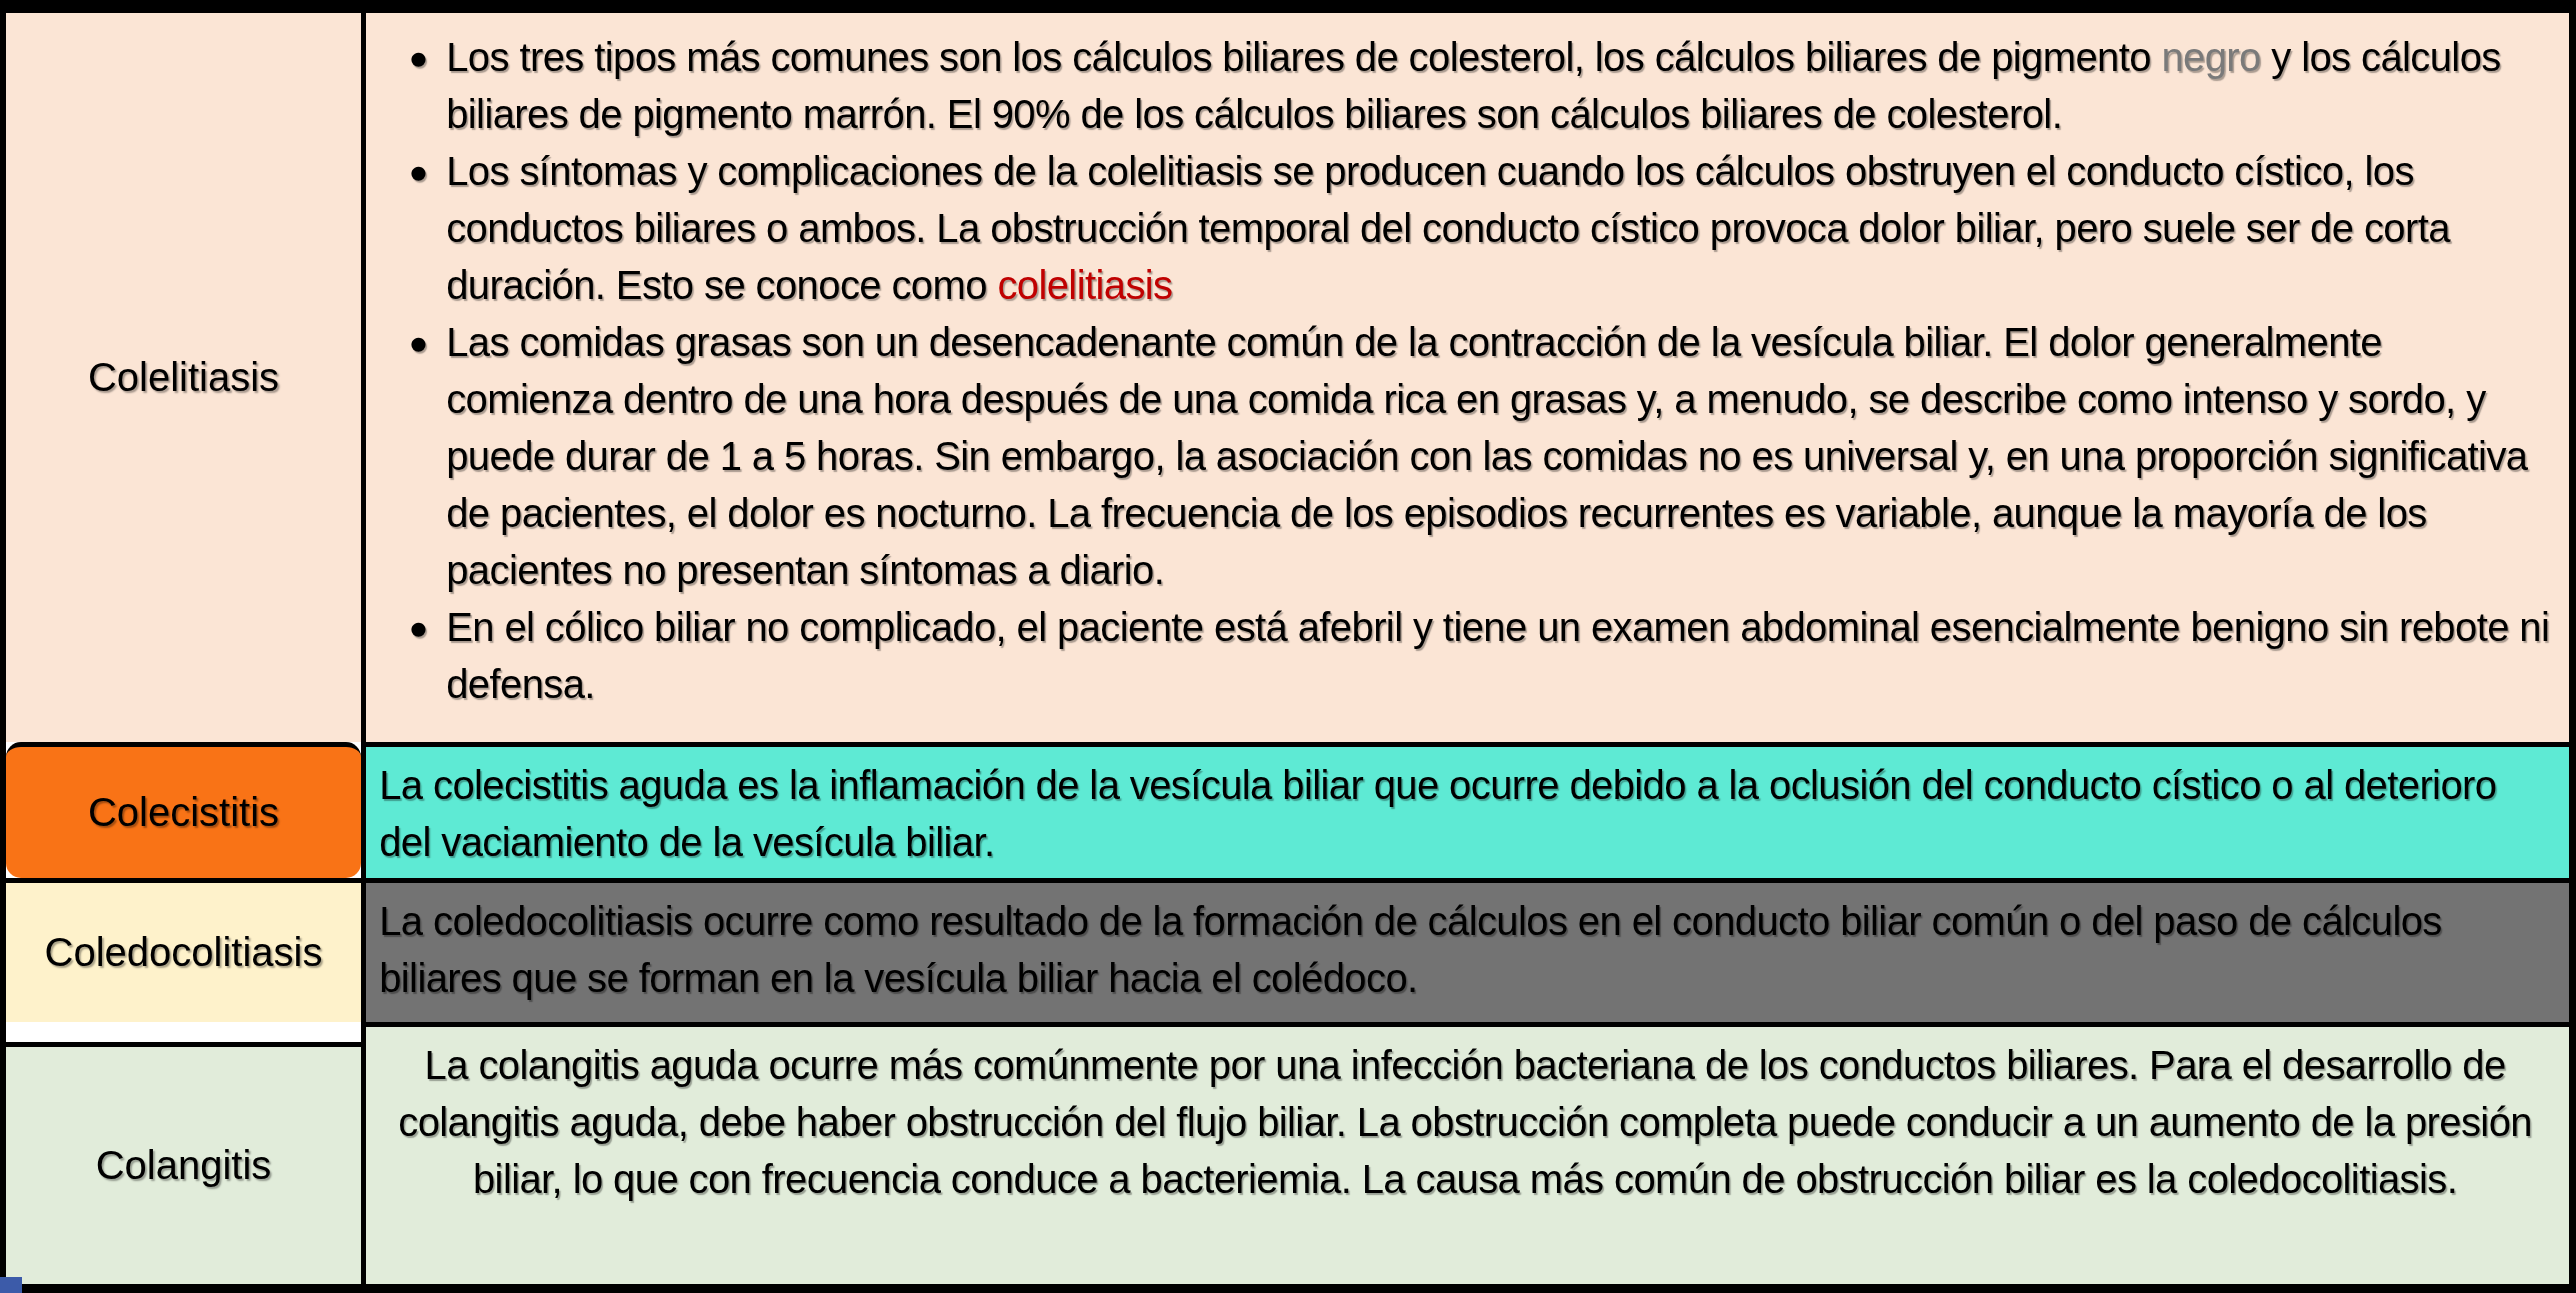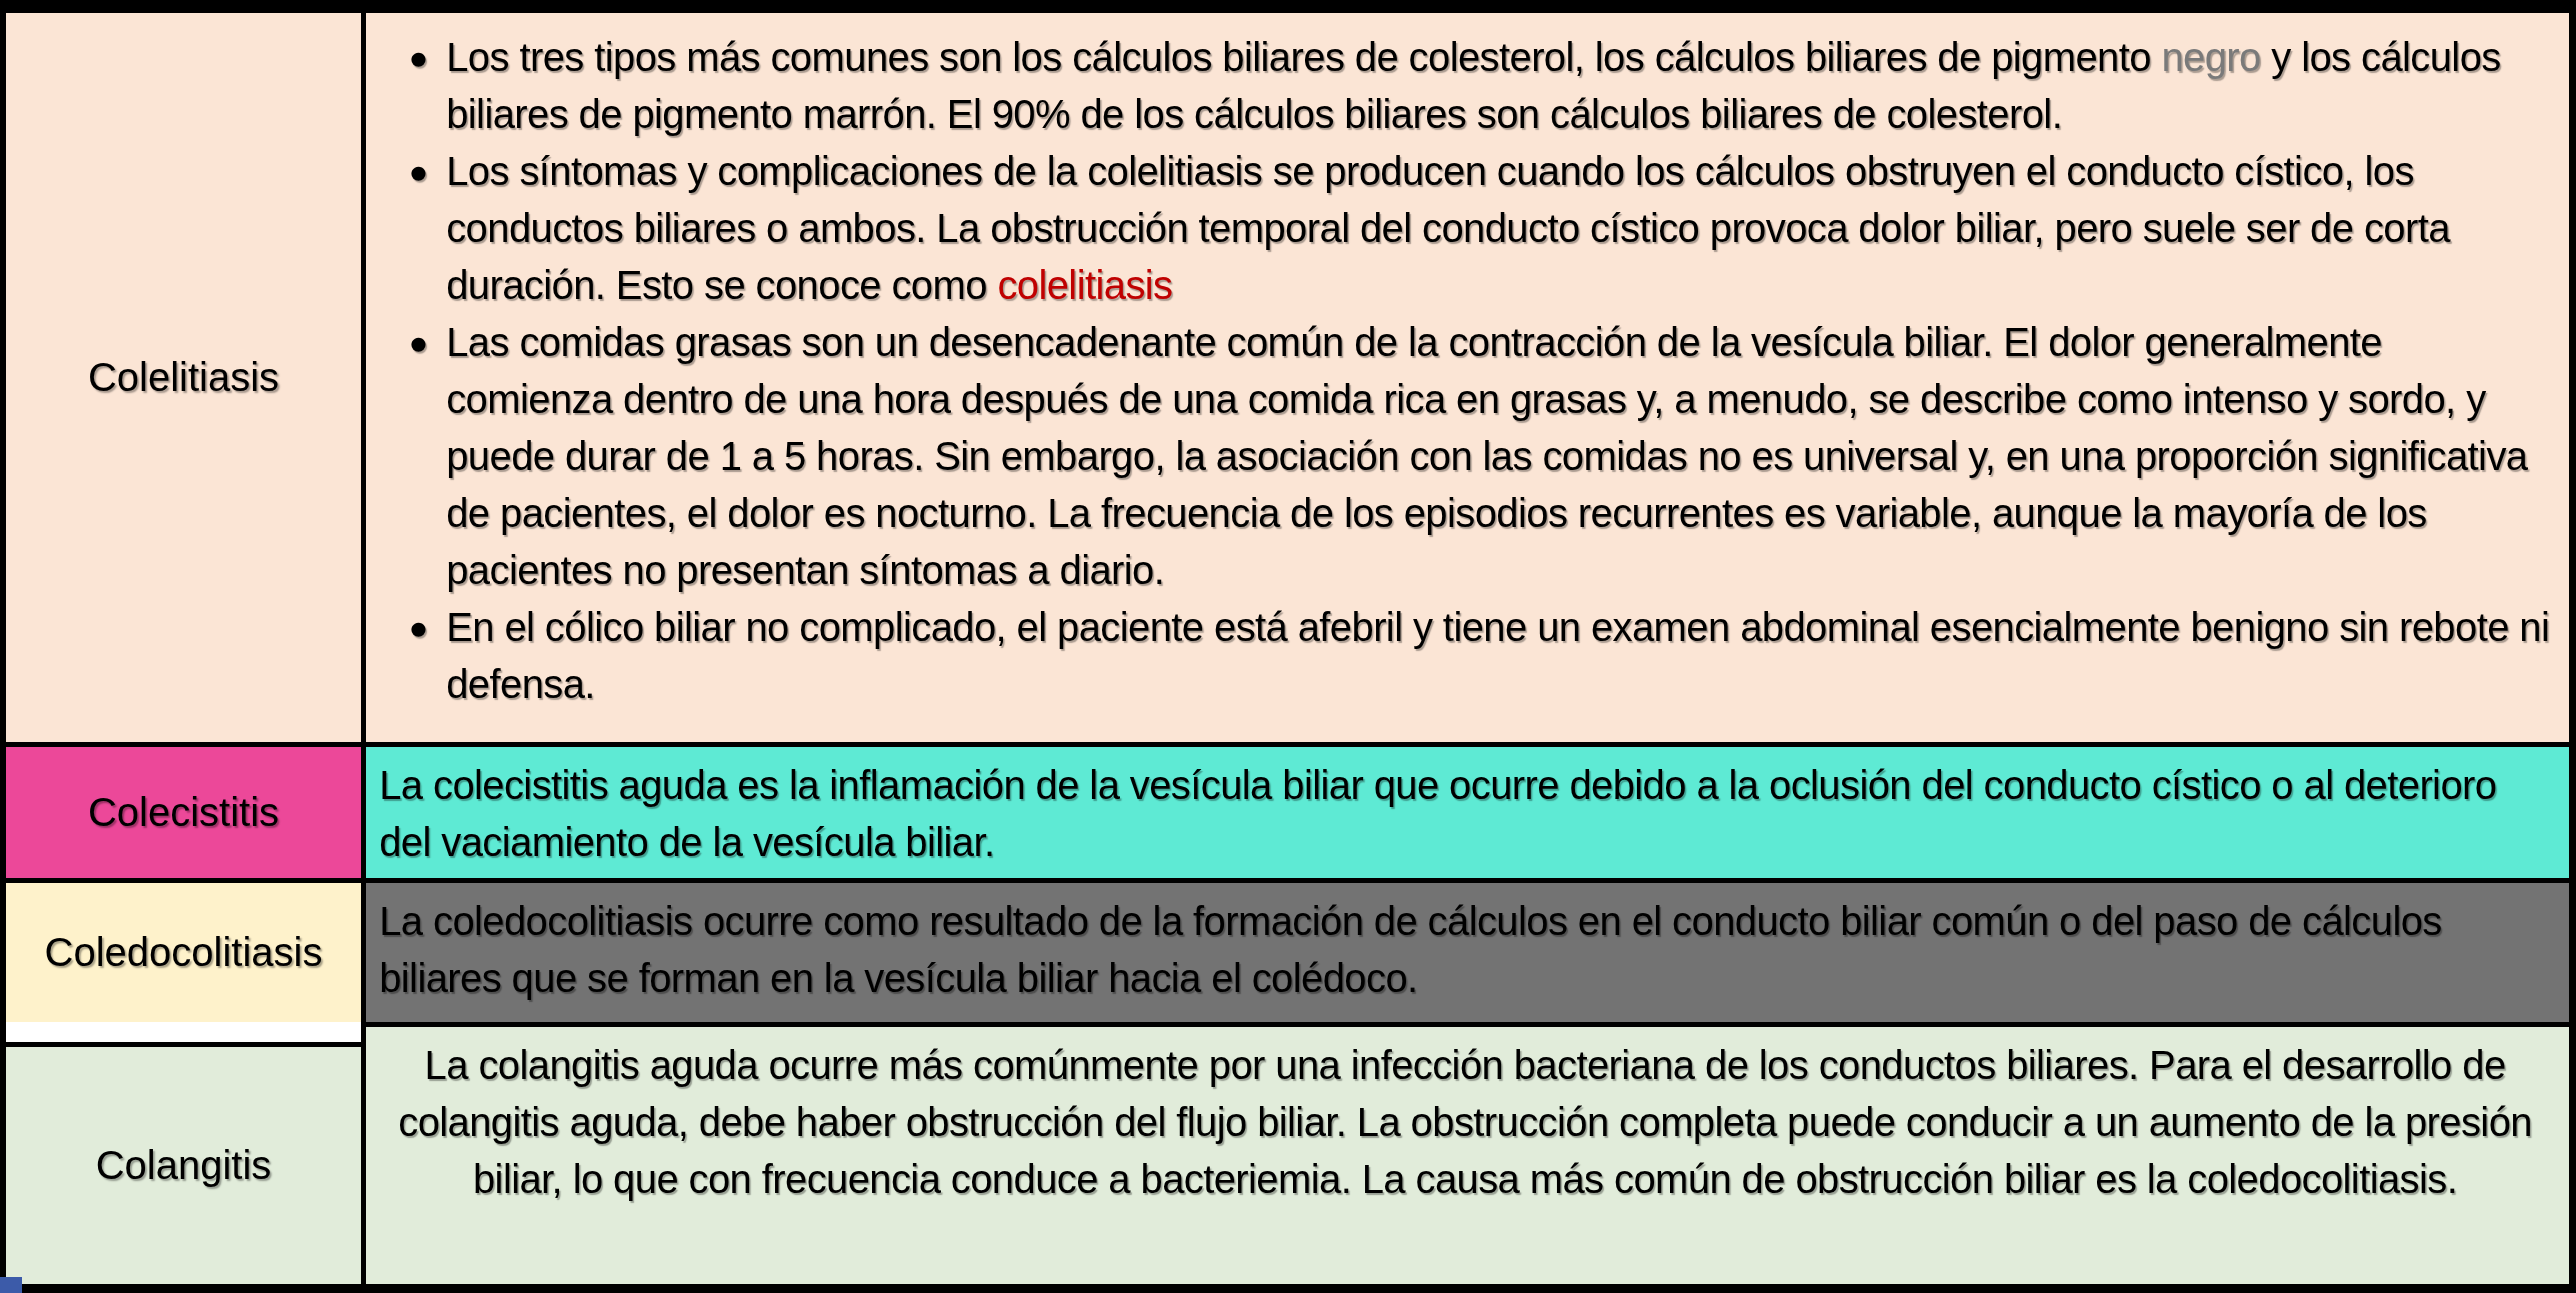--- a/index.html
+++ b/index.html
@@ -66,21 +66,21 @@
   </div>
       <div class="bullet-item">
     <span class="bullet-glyph">●</span>
     <span class="bullet-text"><span>Las comidas grasas son un desencadenante común de la contracción de la vesícula biliar. El dolor generalmente comienza dentro de una hora después de una comida rica en grasas y, a menudo, se describe como intenso y sordo, y puede durar de 1 a 5 horas. Sin embargo, la asociación con las comidas no es universal y, en una proporción significativa de pacientes, el dolor es nocturno. La frecuencia de los episodios recurrentes es variable, aunque la mayoría de los pacientes no presentan síntomas a diario.</span></span>
   </div>
       <div class="bullet-item">
     <span class="bullet-glyph">●</span>
     <span class="bullet-text"><span>En el cólico biliar no complicado, el paciente está afebril y tiene un examen abdominal esencialmente benigno sin rebote ni defensa.</span></span>
   </div>
     </div>
-    <div class="term-cell row2" style="background: #ec4899; border-top: 5.4px solid rgb(0, 0, 0);">Colecistitis</div>
+    <div class="term-cell row2" style="background: #f97316; border-top: 5.4px solid rgb(0, 0, 0); border-radius: 15px;">Colecistitis</div>
     <div class="content-cell row2 plain" style="background: #5eead4; border-top: 5.4px solid rgb(0, 0, 0);">
       <div><span>La colecistitis aguda es la inflamación de la vesícula biliar que ocurre debido a la oclusión del conducto cístico o al deterioro del vaciamiento de la vesícula biliar.</span></div>
     </div>
     <div class="term-cell row3" style="background: rgb(254, 242, 203); border-top: 5.4px solid rgb(0, 0, 0);">Coledocolitiasis</div>
     <div class="content-cell row3 plain" style="background: #737373; border-top: 5.4px solid rgb(0, 0, 0);">
       <div><span>La coledocolitiasis ocurre como resultado de la formación de cálculos en el conducto biliar común o del paso de cálculos biliares que se forman en la vesícula biliar hacia el colédoco.</span></div>
     </div>
     <div class="term-cell row4" style="background: rgb(225, 236, 218); border-top: 5.4px solid rgb(0, 0, 0); margin-top: 20px;">Colangitis</div>
     <div class="content-cell row4 plain" style="background: rgb(225, 236, 218); border-top: 5.4px solid rgb(0, 0, 0); text-align: center;">
       <div><span>La colangitis aguda ocurre más comúnmente por una infección bacteriana de los conductos biliares. Para el desarrollo de colangitis aguda, debe haber obstrucción del flujo biliar. La obstrucción completa puede conducir a un aumento de la presión biliar, lo que con frecuencia conduce a bacteriemia. La causa más común de obstrucción biliar es la coledocolitiasis.</span></div>

